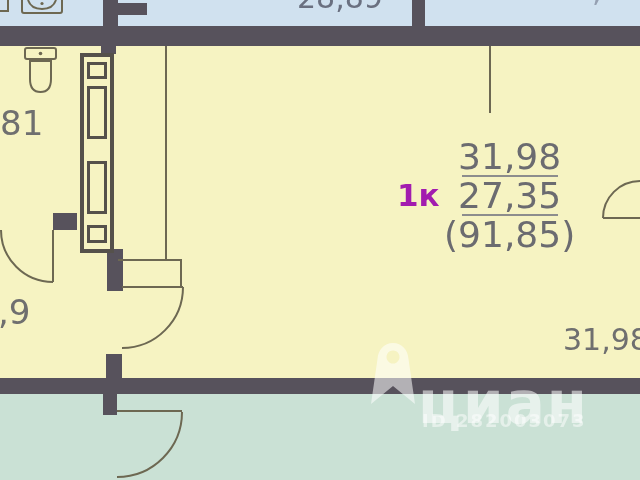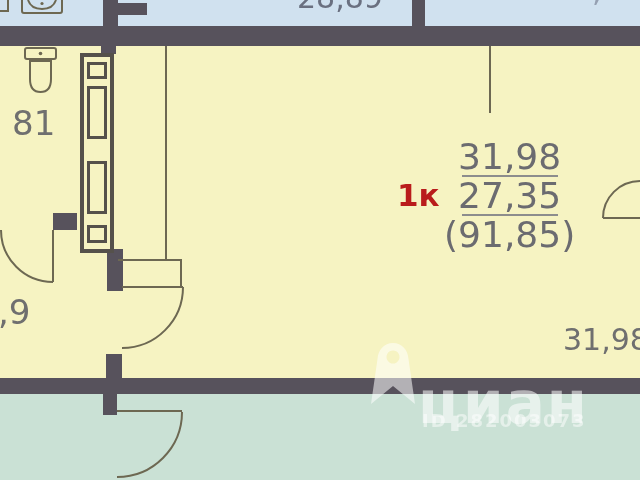--- a/index.html
+++ b/index.html
@@ -13,21 +13,21 @@
   .wall-bottom{left:0;top:378px;width:640px;height:16px;}
   .line{background:#6d6852;}
   .svg-overlay{left:0;top:0;width:640px;height:480px;pointer-events:none;}
   .svg-overlay path,.svg-overlay rect{stroke:#6d6852;stroke-width:2;fill:none;}
   .shaft-outer{left:80px;top:53px;width:34px;height:200px;border:4px solid #55514b;box-sizing:border-box;background:#f6f3c2;}
   .shaft-cell{border:3px solid #55514b;box-sizing:border-box;}
   .dim{color:#6f6f6f;white-space:nowrap;line-height:1;}
   .dim-top{color:#6a7080;}
   .dim-topright{color:#95a0b2;}
   .area-label{left:397px;top:139px;display:flex;align-items:center;gap:14px;}
-  .unit-type{font-size:31px;font-weight:bold;color:#b91c1c;line-height:1;}
+  .unit-type{font-size:31px;font-weight:bold;color:#a21caf;line-height:1;}
   .frac{display:flex;flex-direction:column;align-items:center;width:112px;}
   .frac-num{font-size:36px;line-height:35px;color:#6b6b70;}
   .frac-bar{width:96px;height:2px;background:#8d8d8d;margin:1px 0;}
   .wm-text{color:rgba(255,255,255,0.55);font-weight:bold;line-height:1;}
   .wm-brand{left:418px;top:374px;font-size:58px;letter-spacing:2px;}
   .wm-id{left:378px;top:412px;font-size:18px;letter-spacing:2px;color:rgba(255,255,255,0.5);margin-left:44px;}
 </style>
 </head>
 <body>
 
@@ -76,21 +76,21 @@
     <g>
       <rect x="22" y="-6" width="40" height="19" rx="2"></rect>
       <path d="M 28 0 Q 31 9 42 9 Q 53 9 56 0"></path>
       <circle cx="42" cy="3.5" r="1.6" fill="#6d6852" stroke="none"></circle>
     </g>
     <rect x="-5" y="-6" width="13" height="17"></rect>
   </svg>
 
   <div class="abs dim dim-top" style="left:297px;top:-17px;font-size:30px;">28,89</div>
   <div class="abs dim dim-topright" style="left:592px;top:-24px;font-size:30px;">,</div>
-  <div class="abs dim" style="left:0;top:106px;font-size:34px;padding-left:12px;">81</div>
+  <div class="abs dim" style="left:0;top:106px;font-size:34px;">81</div>
   <div class="abs dim" style="left:-2px;top:295px;font-size:34px;">,9</div>
   <div class="abs dim" style="left:563px;top:325px;font-size:30px;">31,98</div>
 
   <div class="abs area-label">
     <span class="unit-type">1к</span>
     <span class="frac">
       <span class="frac-num">31,98</span>
       <span class="frac-bar"></span>
       <span class="frac-num">27,35</span>
       <span class="frac-bar"></span>

